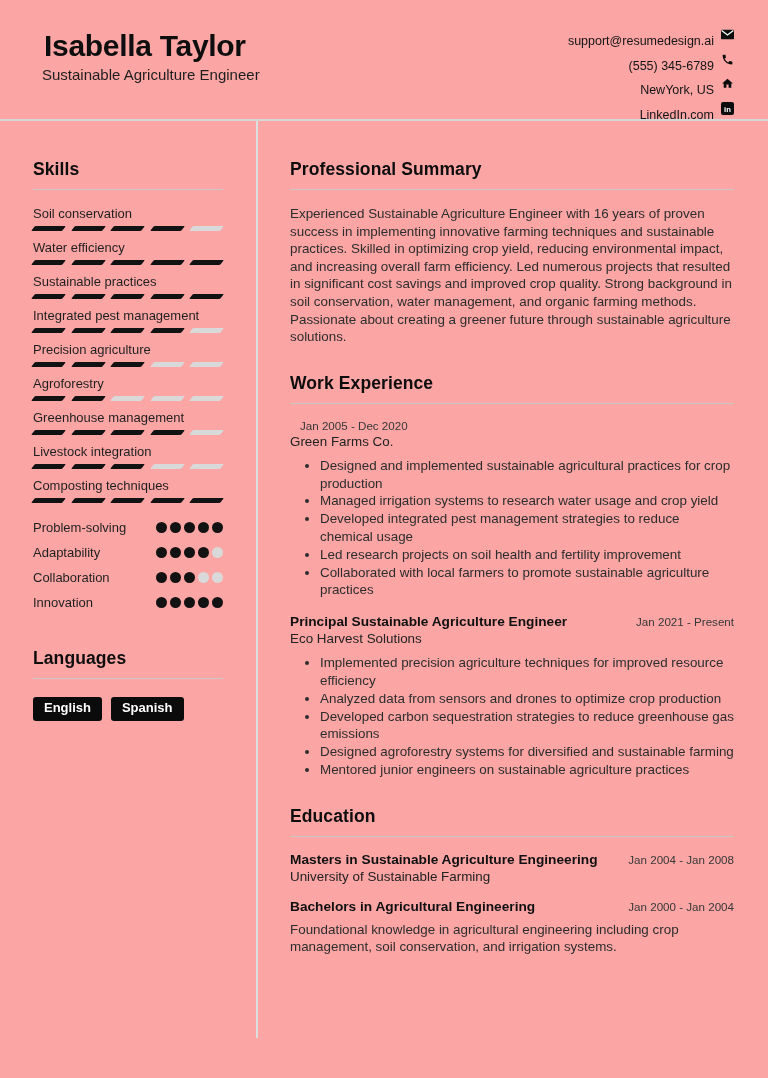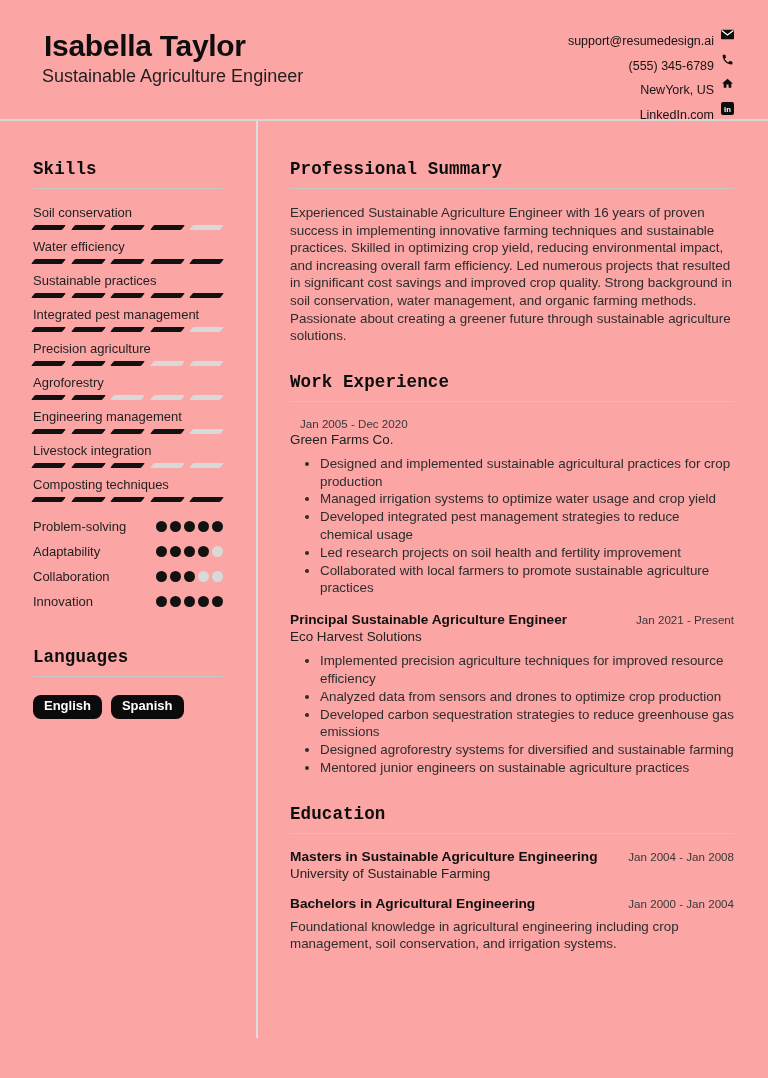--- a/index.html
+++ b/index.html
@@ -15,40 +15,39 @@
   .header {
     display: flex; justify-content: space-between; align-items: flex-start;
     box-sizing: border-box; height: 121px;
     padding: 22px 34px 0 44px;
     border-bottom: 2px solid #d6d6d6;
   }
   .person-name {
     margin: 7px 0 3px; font-size: 30px; font-weight: 700;
     letter-spacing: -0.3px; color: #0e0e0e;
   }
-  .person-title { font-size: 18px; color: #1e1e1e; margin-left: -2px; }
+  .person-title { font-size: 15px; color: #1e1e1e; margin-left: -2px; }
   .contact { text-align: right; padding-top: 6px; }
   .contact-row { font-size: 12.5px; color: #141414; line-height: 21.5px; white-space: nowrap; }
   .contact-row .c-icon { display: inline-block; width: 13px; height: 19px; margin-left: 7px; vertical-align: -2px; }
   .contact-row svg { display: block; width: 13px; height: 13px; }
 
   
   .columns { display: flex; min-height: 917px; }
   .sidebar {
     width: 258px; box-sizing: border-box; flex: 0 0 258px;
     padding: 0 0 0 33px; border-right: 2px solid #dedede;
   }
   .sidebar-inner { width: 190px; }
   .main { flex: 1; box-sizing: border-box; padding: 0 34px 0 32px; }
 
   h2.sec {
     font-size: 17.5px; font-weight: 700; color: #0d0d0d;
     margin: 0; padding-bottom: 9px; border-bottom: 1px solid #c8c8c8;
     letter-spacing: 0.1px;
-    font-family: Liberation Mono, monospace;
   }
   .sidebar h2.sec { margin-top: 38px; }
   .main h2.sec { margin-top: 38px; }
   .main section + section h2.sec, .main .sec.mt { margin-top: 27px; }
 
   
   .skills-list { margin-top: 16px; }
   .skill-item { margin-bottom: 9px; }
   .skill-label { font-size: 13px; color: #1f1f1f; margin-bottom: 5px; }
   .skill-bar { display: flex; justify-content: space-between; width: 189px; height: 5px; }
@@ -60,21 +59,21 @@
   .soft-item { display: flex; align-items: center; margin-bottom: 10px; }
   .soft-label { flex: 1; font-size: 13px; color: #1f1f1f; }
   .dots { display: flex; gap: 3px; }
   .dot { width: 11px; height: 11px; border-radius: 50%; background: #d9d9d9; }
   .dot.filled { background: #121212; }
 
   
   .pill-row { margin-top: 18px; display: flex; gap: 9px; }
   .pill {
     background: #0b0b0b; color: #ffffff; font-size: 13px; font-weight: 700;
-    border-radius: 8px; padding: 4px 11px 6px; line-height: 14px;
+    border-radius: 3px; padding: 4px 11px 6px; line-height: 14px;
   }
 
   
   .summary-text { margin: 15px 0 0; font-size: 13.4px; line-height: 17.6px; color: #2d2d2d; }
   .entry-head { display: flex; justify-content: space-between; align-items: baseline; margin-top: 15px; }
   .entry-title { margin: 0; font-size: 13.7px; font-weight: 700; color: #101010; }
   .entry-date { font-size: 11.6px; color: #383838; white-space: nowrap; padding-left: 10px; }
   .entry-sub { font-size: 13.4px; color: #222222; margin-top: 2px; }
   ul.bullets { margin: 8px 0 12px; padding-left: 30px; }
   ul.bullets li { font-size: 13.4px; line-height: 17.8px; color: #2d2d2d; }
@@ -169,21 +168,21 @@
                 <div class="skill-label">Agroforestry</div>
                 <div class="skill-bar">
                   <span class="seg filled"></span>
                   <span class="seg filled"></span>
                   <span class="seg"></span>
                   <span class="seg"></span>
                   <span class="seg"></span>
                 </div>
               </div>
               <div class="skill-item">
-                <div class="skill-label">Engineering management</div>
+                <div class="skill-label">Greenhouse management</div>
                 <div class="skill-bar">
                   <span class="seg filled"></span>
                   <span class="seg filled"></span>
                   <span class="seg filled"></span>
                   <span class="seg filled"></span>
                   <span class="seg"></span>
                 </div>
               </div>
               <div class="skill-item">
                 <div class="skill-label">Livestock integration</div>
@@ -269,21 +268,21 @@
       <section>
         <h2 class="sec mt">Work Experience</h2>
         <div id="jobs">
             <div class="job">
               <div class="entry-head">
                 <span class="entry-date">Jan 2005 - Dec 2020</span>
               </div>
               <div class="entry-sub">Green Farms Co.</div>
               <ul class="bullets">
                 <li>Designed and implemented sustainable agricultural practices for crop production</li>
-                <li>Managed irrigation systems to optimize water usage and crop yield</li>
+                <li>Managed irrigation systems to research water usage and crop yield</li>
                 <li>Developed integrated pest management strategies to reduce chemical usage</li>
                 <li>Led research projects on soil health and fertility improvement</li>
                 <li>Collaborated with local farmers to promote sustainable agriculture practices</li>
               </ul>
             </div>
             <div class="job">
               <div class="entry-head">
                 <h3 class="entry-title">Principal Sustainable Agriculture Engineer</h3>
                 <span class="entry-date">Jan 2021 - Present</span>
               </div>

